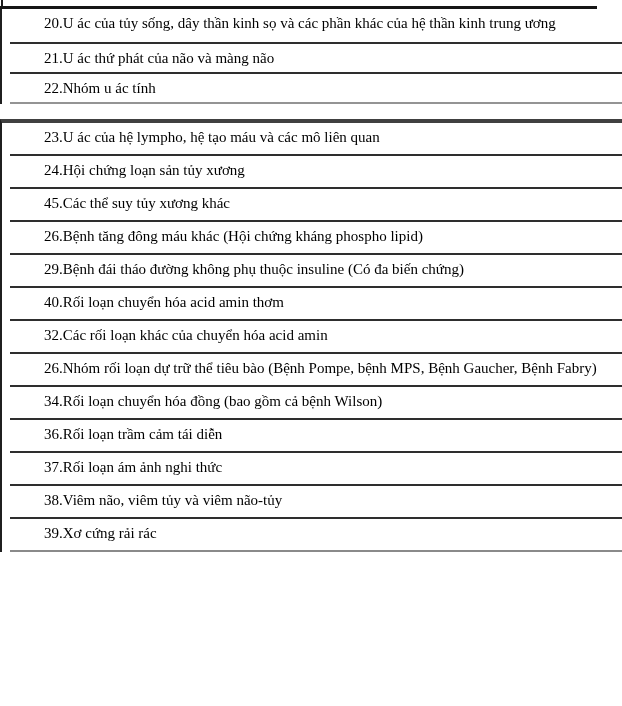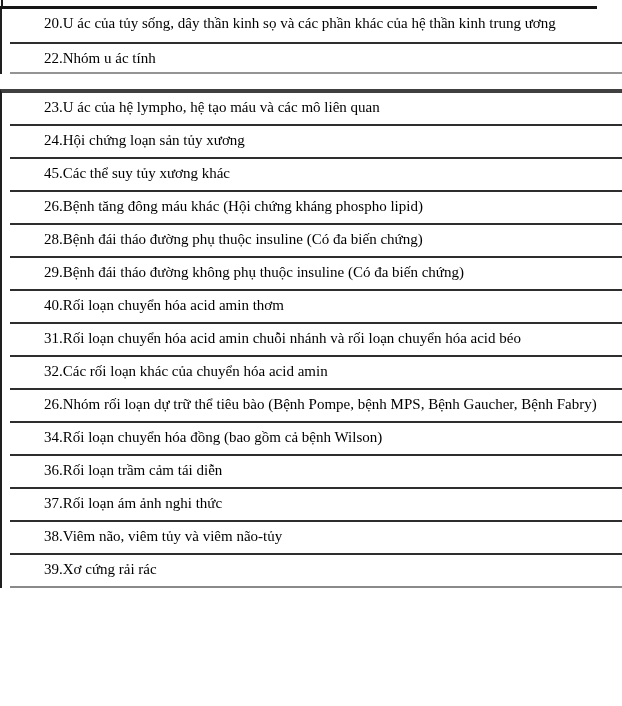--- a/index.html
+++ b/index.html
@@ -69,20 +69,23 @@
 
 <div class="page">
   <div class="stub-left-border"></div>
   <div class="top-rule"></div>
 
   <section class="tbl tbl-upper">
   <div class="row">
     <div class="cell">20.U ác của tủy sống, dây thần kinh sọ và các phần khác của hệ thần kinh trung ương</div>
   </div>
 
+  <div class="row">
+    <div class="cell">21.U ác thứ phát của não và màng não</div>
+  </div>
 
   <div class="row">
     <div class="cell">22.Nhóm u ác tính</div>
   </div>
 </section>
 
   <section class="tbl tbl-lower">
   <div class="row">
     <div class="cell">23.U ác của hệ lympho, hệ tạo máu và các mô liên quan</div>
   </div>
@@ -93,35 +96,29 @@
 
   <div class="row">
     <div class="cell">45.Các thể suy tủy xương khác</div>
   </div>
 
   <div class="row">
     <div class="cell">26.Bệnh tăng đông máu khác (Hội chứng kháng phospho lipid)</div>
   </div>
 
 
-  <div class="row">
-    <div class="cell">28.Bệnh đái tháo đường phụ thuộc insuline (Có đa biến chứng)</div>
-  </div>
 
   <div class="row">
     <div class="cell">29.Bệnh đái tháo đường không phụ thuộc insuline (Có đa biến chứng)</div>
   </div>
 
   <div class="row">
     <div class="cell">40.Rối loạn chuyển hóa acid amin thơm</div>
   </div>
 
-  <div class="row">
-    <div class="cell">31.Rối loạn chuyển hóa acid amin chuỗi nhánh và rối loạn chuyển hóa acid béo</div>
-  </div>
 
   <div class="row">
     <div class="cell">32.Các rối loạn khác của chuyển hóa acid amin</div>
   </div>
 
   <div class="row">
     <div class="cell">26.Nhóm rối loạn dự trữ thể tiêu bào (Bệnh Pompe, bệnh MPS, Bệnh Gaucher, Bệnh Fabry)</div>
   </div>
 
   <div class="row">

